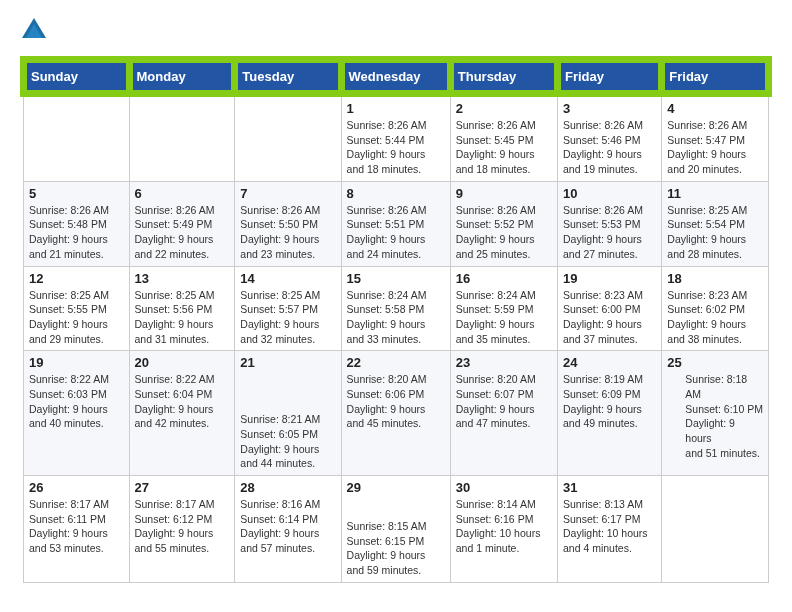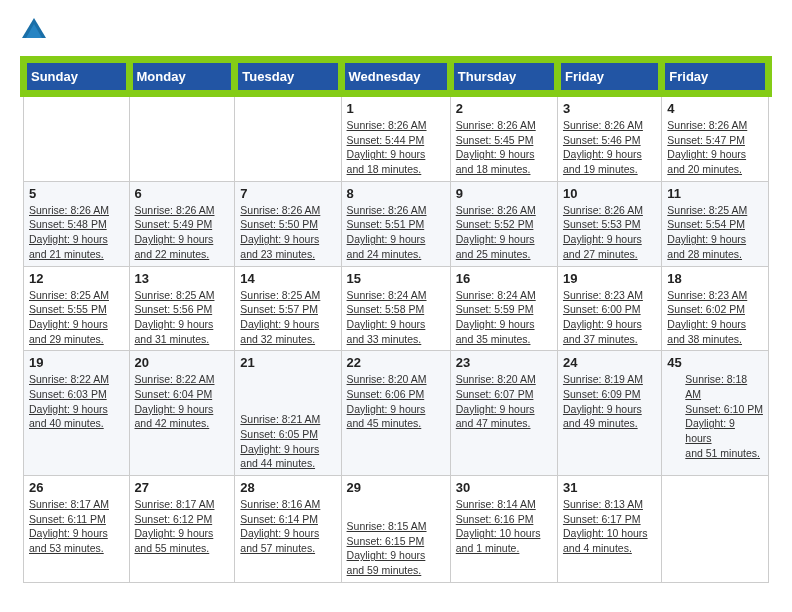--- a/index.html
+++ b/index.html
@@ -87,21 +87,20 @@
       font-size: 13px;
       font-weight: bold;
       color: #222;
       display: block;
       margin-bottom: 2px;
     }
     .day-info {
       font-size: 10.5px;
       color: #333;
       line-height: 1.4;
-      text-decoration: underline;
     }
     .empty-cell {
       background: #fff !important;
     }
   </style>
 </head>
 <body>
 
 <div class="page">
   <div class="header">
@@ -306,21 +305,21 @@
 and 47 minutes.</div>
           </td>
           <td>
             <span class="day-num">24</span>
             <div class="day-info" style="white-space: pre-line;">Sunrise: 8:19 AM
 Sunset: 6:09 PM
 Daylight: 9 hours
 and 49 minutes.</div>
           </td>
           <td>
-            <span class="day-num">45</span>
+            <span class="day-num">25</span>
             <div class="day-info" style="white-space: pre-line; margin-left: 18px;">Sunrise: 8:18 AM
 Sunset: 6:10 PM
 Daylight: 9 hours
 and 51 minutes.</div>
           </td>
         </tr>
         <tr>
           <td>
             <span class="day-num">26</span>
             <div class="day-info" style="white-space: pre-line;">Sunrise: 8:17 AM

